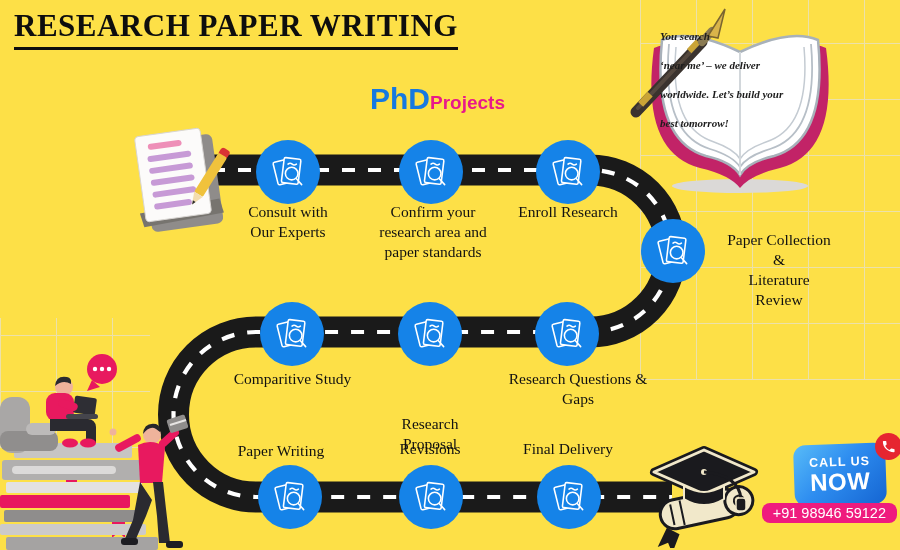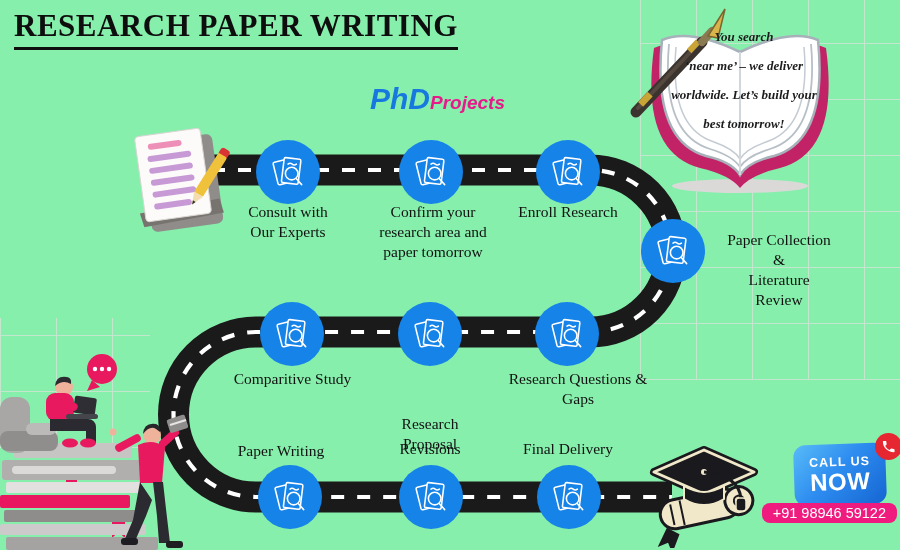--- a/index.html
+++ b/index.html
@@ -1,45 +1,45 @@
 <!DOCTYPE html>
 <html><head>
 <meta charset="utf-8">
 <style>
   html,body{margin:0;padding:0;}
-  .canvas{position:relative;width:900px;height:550px;background:#86efac;overflow:hidden;
+  .canvas{position:relative;width:900px;height:550px;background:#fde047;overflow:hidden;
           font-family:"Liberation Serif",serif;}
   .grid{position:absolute;opacity:.65;pointer-events:none;
         background-image:repeating-linear-gradient(0deg,#e4e2e0 0 1px,transparent 1px 56px),
                          repeating-linear-gradient(90deg,#e4e2e0 0 1px,transparent 1px 56px);}
   .grid-right{left:640px;top:0;width:260px;height:380px;}
   .grid-left{left:0;top:318px;width:150px;height:130px;}
 
   
   .title{position:absolute;left:14px;top:8px;color:#0e0e0e;font-weight:bold;}
   .title .tl{display:inline-block;font-size:31px;letter-spacing:.5px;
              border-bottom:3px solid #0e0e0e;padding-bottom:3px;margin-bottom:20px;}
   .logo{position:absolute;left:370px;top:82px;font-family:"Liberation Sans",sans-serif;
-        font-style:italic;font-weight:bold;white-space:nowrap;}
+        font-weight:bold;white-space:nowrap;}
   .logo .phd{font-size:30px;color:#1779e0;}
   .logo .projects{font-size:19px;color:#e8198a;}
 
   
   .road-svg{position:absolute;left:0;top:0;}
 
   
   .step-circle{position:absolute;width:64px;height:64px;border-radius:50%;
                background:#1583e8;display:flex;align-items:center;justify-content:center;}
   .step-label{position:absolute;font-size:15.5px;font-weight:normal;color:#111;
               text-align:center;line-height:20px;white-space:pre-line;}
 
   
   .book{position:absolute;left:628px;top:0;width:225px;height:200px;}
-  .quote{position:absolute;left:660px;top:22px;width:168px;text-align:center;
-         font-size:13px;font-weight:bold;font-style:italic;color:#1c1c1c;
+  .quote{position:absolute;left:660px;top:22px;width:168px;text-align:left;
+         font-size:11px;font-weight:bold;font-style:italic;color:#1c1c1c;
          line-height:29px;white-space:pre-line;}
 
   
   .notepad{position:absolute;left:126px;top:124px;}
   .people{position:absolute;left:0;top:335px;}
   .gradcap{position:absolute;left:640px;top:436px;}
 
   
   .callus{position:absolute;left:794px;top:444px;width:92px;height:61px;border-radius:12px;
           background:linear-gradient(135deg,#58bcf8 0%,#2e8df0 45%,#1565d2 100%);
@@ -138,21 +138,21 @@
       <rect x="8" y="9" width="15" height="22" rx="1.5" transform="rotate(-14 15.5 20)"></rect>
       <rect x="15" y="7" width="16" height="24" rx="1.5" transform="rotate(7 23 19)" fill="#1583e8"></rect>
       <path d="M20 12.5 q2 -1.6 4 0 q2 1.6 4 0"></path>
       <circle cx="23.5" cy="21.5" r="6"></circle>
       <path d="M28 26.5 l5 5.5"></path>
     </g>
   </svg>
 </div>
       <div class="step-label" style="left: 348px; top: 202px; width: 170px;">Confirm your
 research area and
-paper tomorrow</div>
+paper standards</div>
       <div class="step-circle" style="left: 536px; top: 140px;">
   <svg viewBox="0 0 40 40" width="42" height="42">
     <g fill="none" stroke="#ffffff" stroke-width="1.5" stroke-linecap="round" stroke-linejoin="round">
       <rect x="8" y="9" width="15" height="22" rx="1.5" transform="rotate(-14 15.5 20)"></rect>
       <rect x="15" y="7" width="16" height="24" rx="1.5" transform="rotate(7 23 19)" fill="#1583e8"></rect>
       <path d="M20 12.5 q2 -1.6 4 0 q2 1.6 4 0"></path>
       <circle cx="23.5" cy="21.5" r="6"></circle>
       <path d="M28 26.5 l5 5.5"></path>
     </g>
   </svg>

